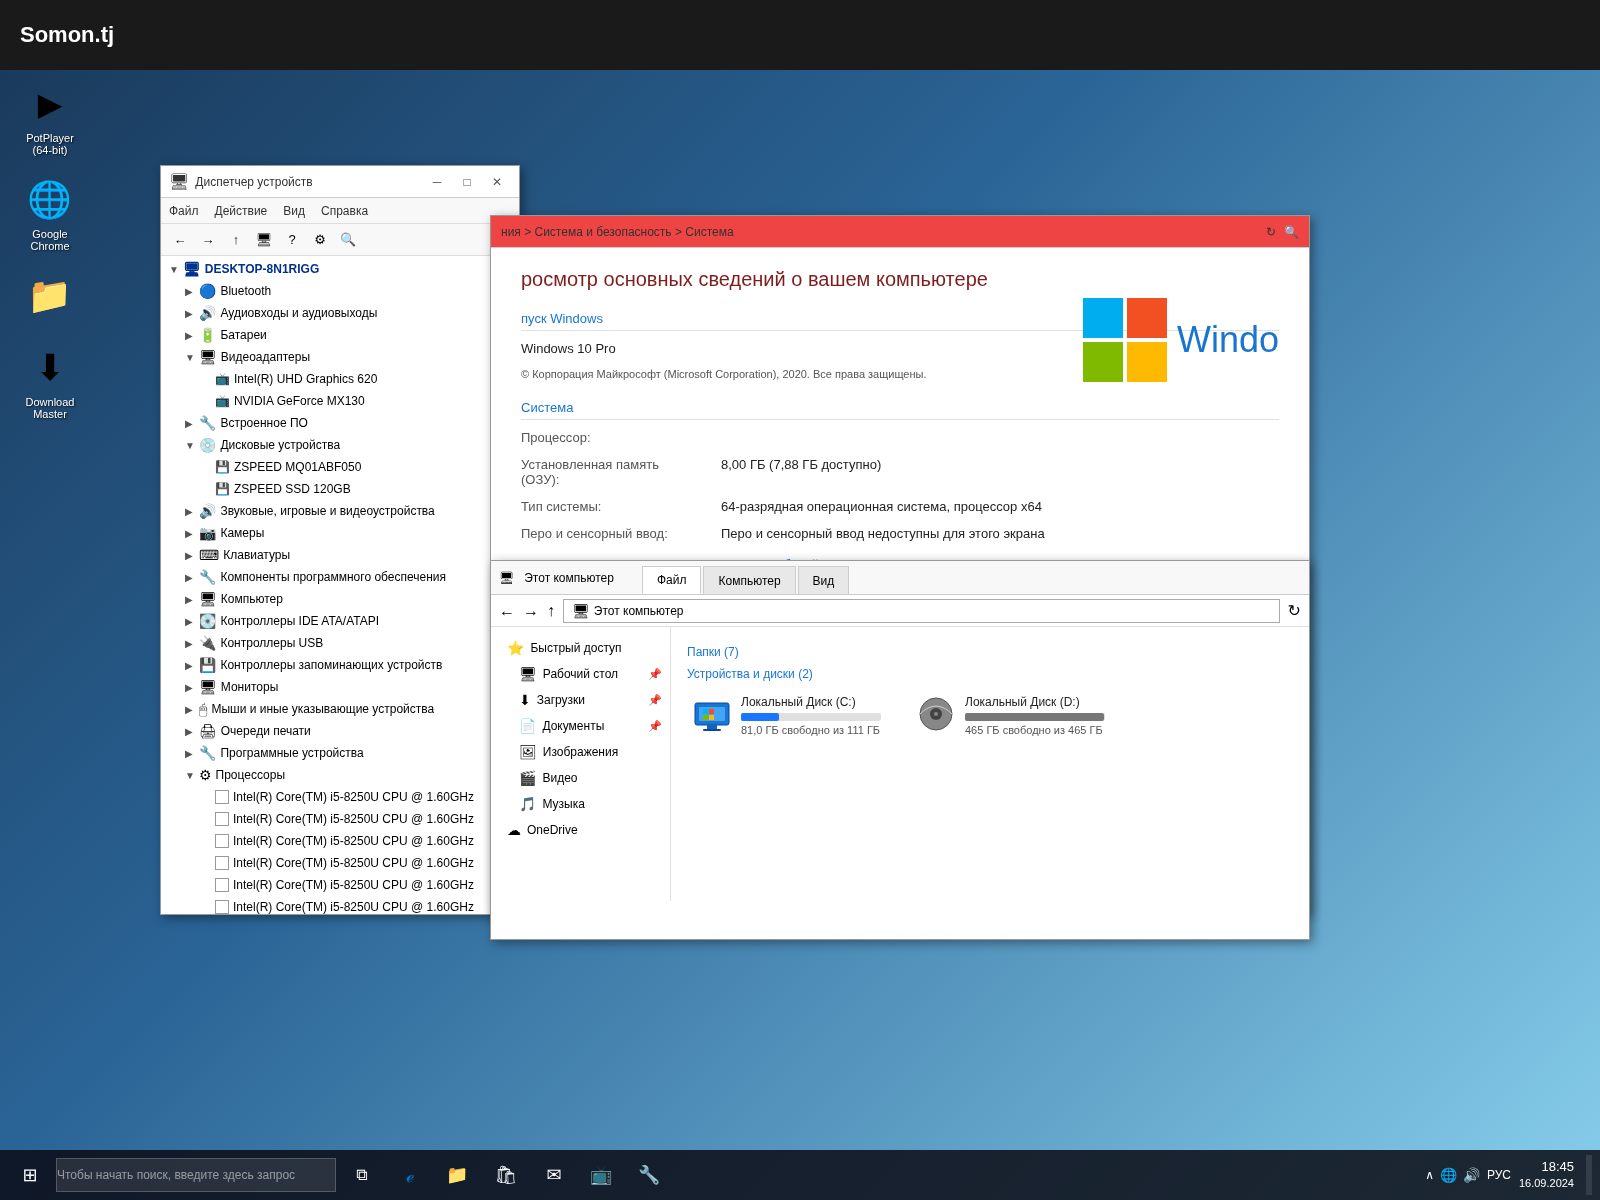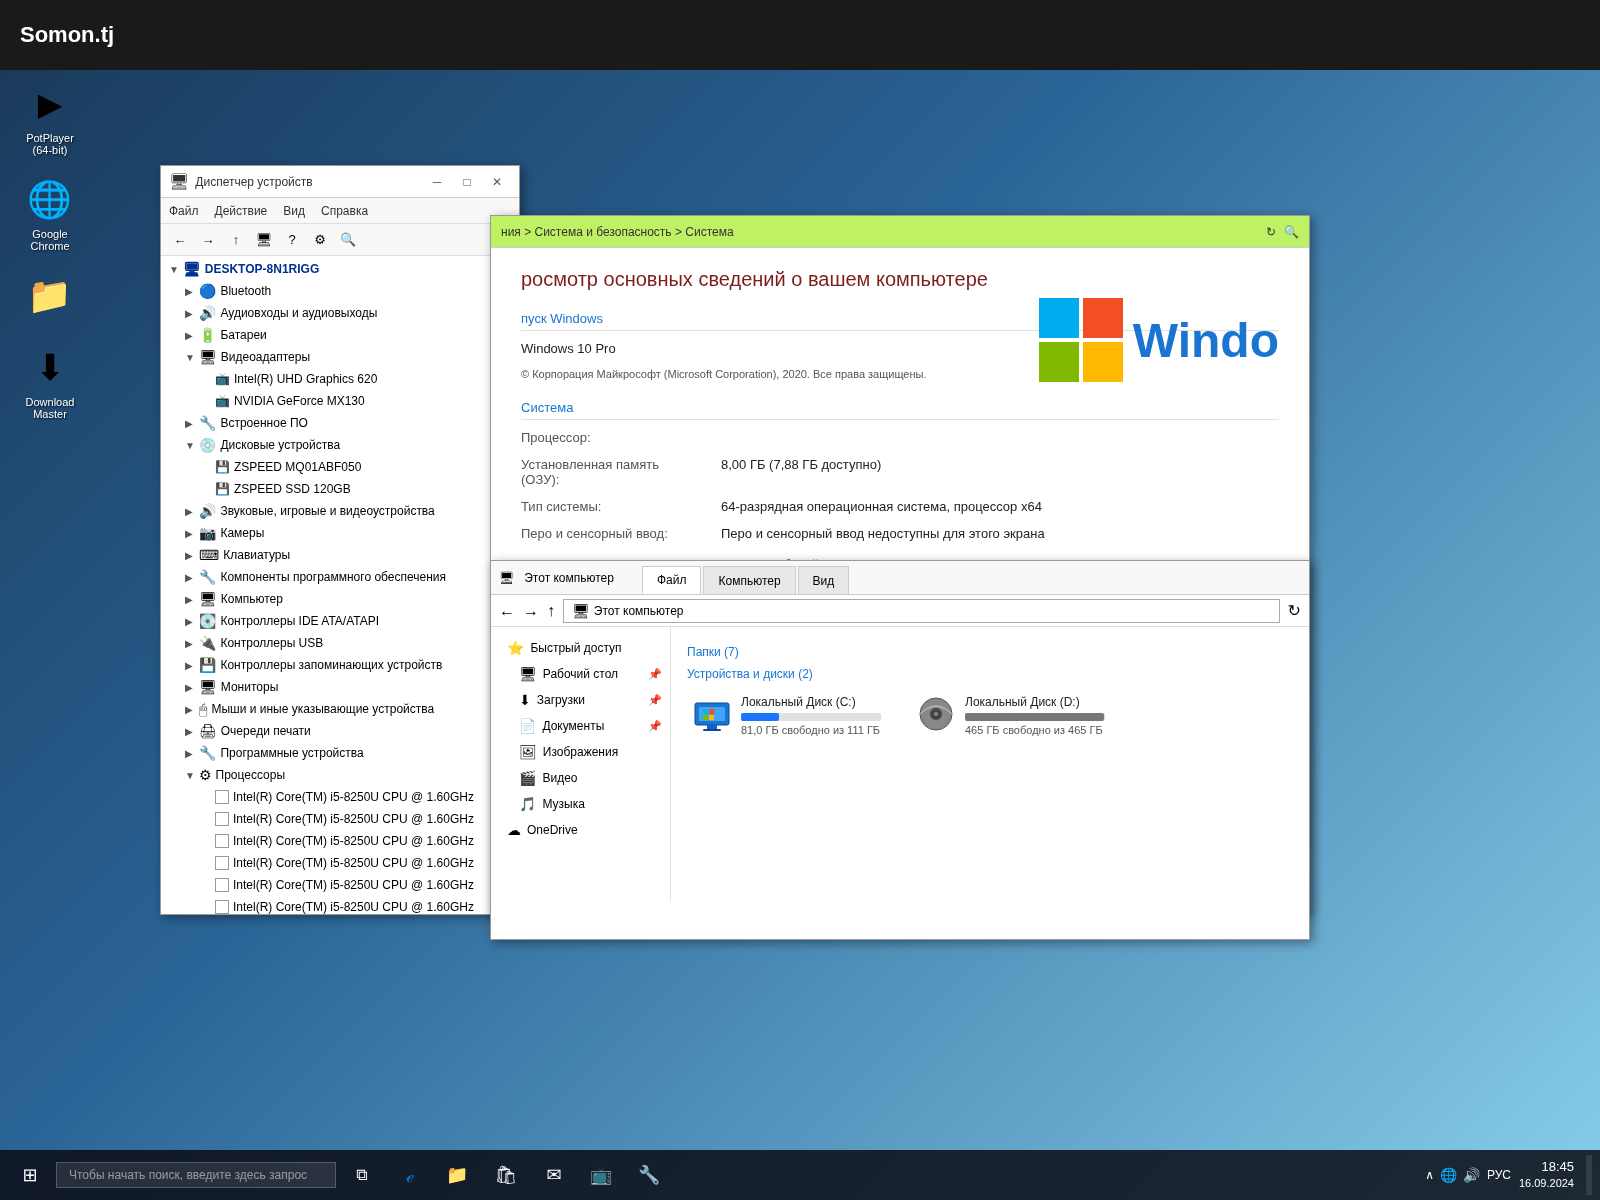--- a/index.html
+++ b/index.html
@@ -253,22 +253,22 @@
       gap: 4px;
     }
     .win-logo-q {
       background: #00adef;
     }
     .win-logo-q:nth-child(2) { background: #f25022; }
     .win-logo-q:nth-child(3) { background: #7fba00; }
     .win-logo-q:nth-child(4) { background: #ffb900; }
 
     .win-logo-text {
-      font-size: 48px;
-      font-weight: 700;
+      font-size: 36px;
+      font-weight: 400;
       color: #1a75d2;
     }
 
     
     .explorer-window {
       left: 490px;
       top: 490px;
       width: 820px;
       height: 380px;
       background: white;
@@ -414,23 +414,23 @@
       background: rgba(10, 10, 20, 0.85);
       display: flex;
       align-items: center;
       padding: 0 8px;
       gap: 4px;
     }
 
     .taskbar-search {
       background: rgba(255,255,255,0.1);
       border: 1px solid rgba(255,255,255,0.2);
-      height: 26px;
+      height: 34px;
       width: 280px;
-      padding: 0 12px;
+      padding: 0 0;
       color: rgba(255,255,255,0.6);
       font-size: 12px;
       display: flex;
       align-items: center;
     }
 
     .taskbar-btn {
       width: 44px;
       height: 44px;
       display: flex;
@@ -689,21 +689,21 @@
         <span class="expand-icon"></span>
         <span class="item-icon" style="font-size:10px; width:14px; height:14px; border:1px solid #999; display:inline-block;"></span>
         <span class="item-text">Intel(R) Core(TM) i5-8250U CPU @ 1.60GHz</span>
       </div>
 
     </div>
   </div>
 
   <div class="window sysinfo-window">
 
-    <div style="background:#bef264; height:32px; display:flex; align-items:center; padding:0 10px; border-bottom:1px solid #ccc; font-size:12px; color:#333;">
+    <div style="background:#ef4444; height:32px; display:flex; align-items:center; padding:0 10px; border-bottom:1px solid #ccc; font-size:12px; color:#333;">
       <span>ния &gt; Система и безопасность &gt; Система</span>
       <div style="margin-left:auto; display:flex; gap:8px;">
         <span style="cursor:pointer;">↻</span>
         <span style="cursor:pointer;">🔍</span>
       </div>
     </div>
 
     <div class="sysinfo-content" style="position:relative;">
 
       <div class="windows-logo-area">

